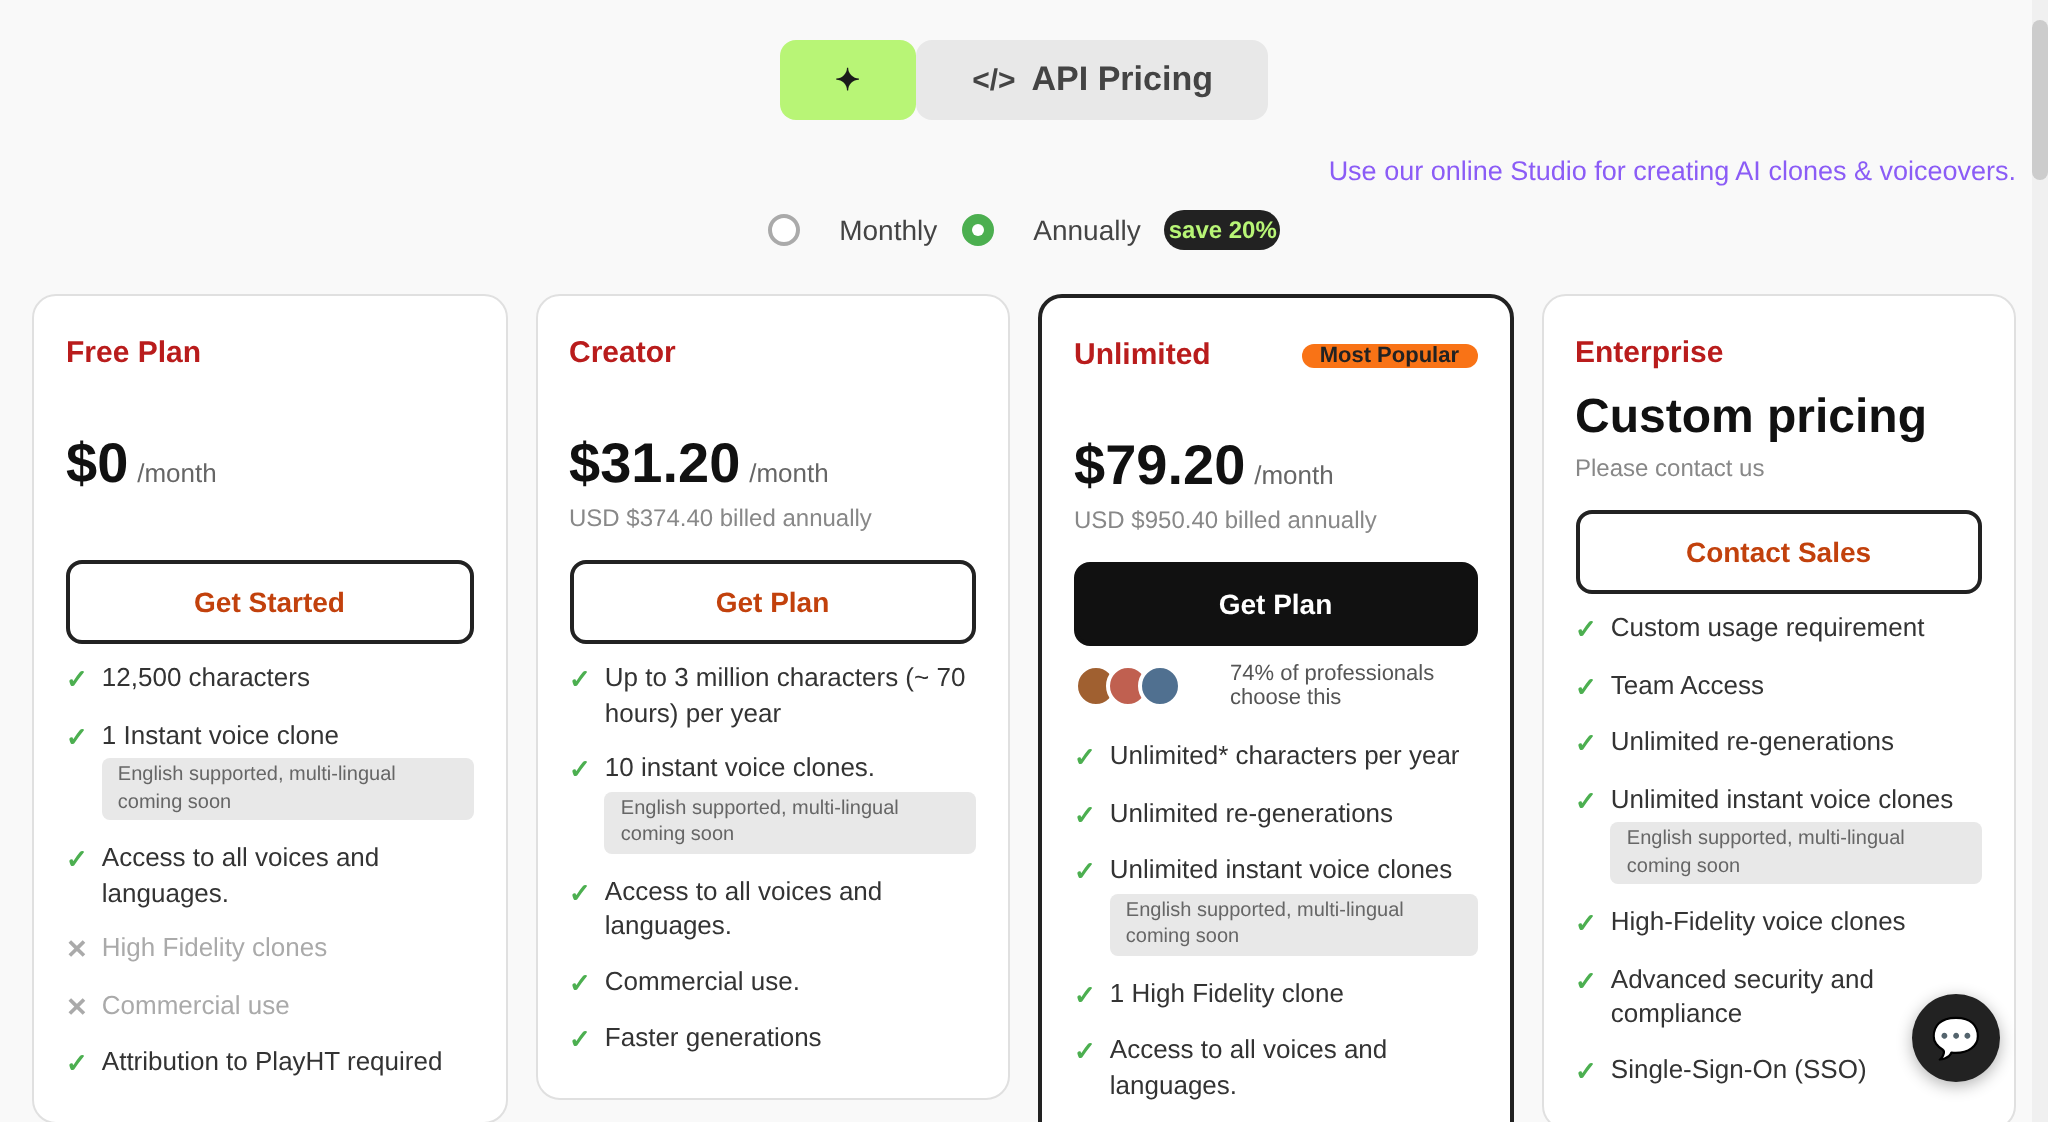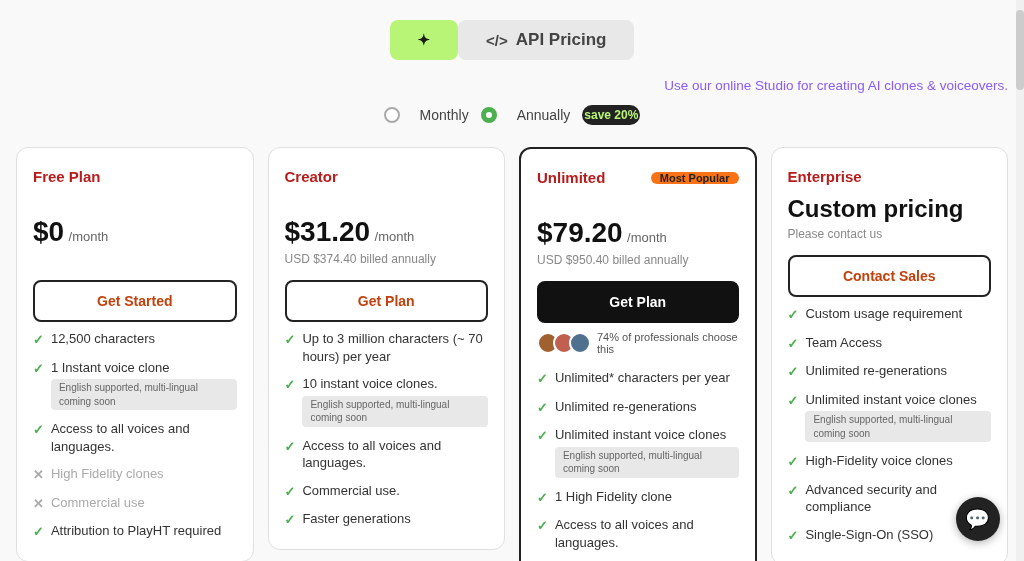--- a/index.html
+++ b/index.html
@@ -168,21 +168,21 @@
       margin-bottom: 8px;
     }
     .plan-btn.dark {
       background: #111;
       color: white;
       border-color: #111;
     }
     .social-proof {
       display: flex;
       align-items: center;
-      gap: 6px;
+      gap: 24px;
       font-size: 11px;
       color: #555;
       margin-bottom: 14px;
     }
     .avatars {
       display: flex;
     }
     .avatar-circle {
       width: 22px;
       height: 22px;

